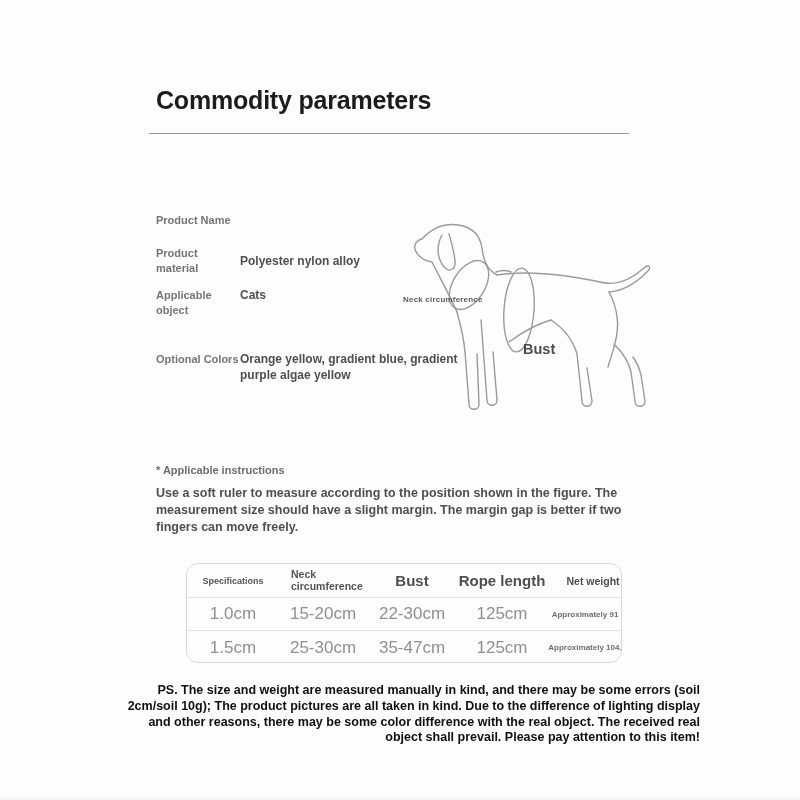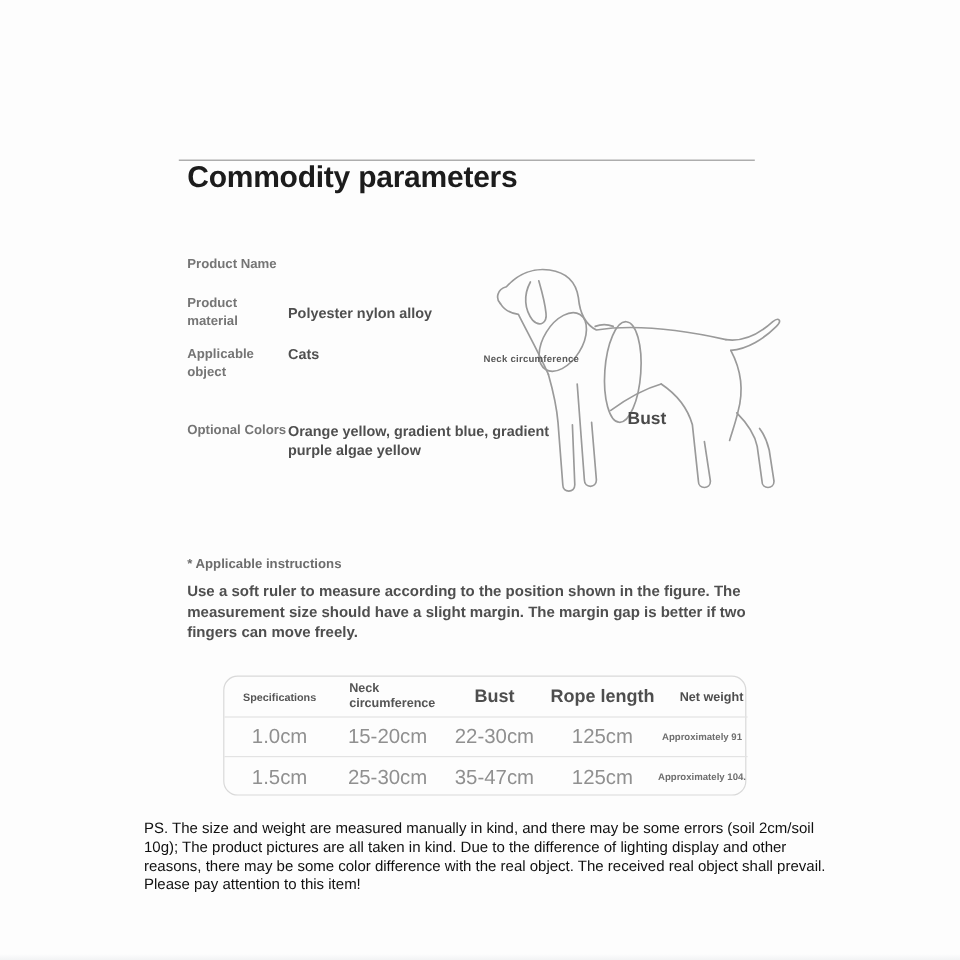--- a/index.html
+++ b/index.html
@@ -13,21 +13,21 @@
     width:800px;height:800px;
     background:#fdfdfd;
     overflow:hidden;
   }
   .page-bottom-edge{
     position:absolute;left:0;bottom:0;width:800px;height:5px;
     background:linear-gradient(#fdfdfd,#f2f3f4);
   }
   .title{
     position:absolute;left:156px;top:86px;
-    font-size:25px;font-weight:700;color:#1c1c1c;letter-spacing:-0.2px;margin-top:48px;
+    font-size:25px;font-weight:700;color:#1c1c1c;letter-spacing:-0.2px;
   }
   .rule{
     position:absolute;left:149px;top:133px;width:480px;height:1px;
     background:#9a9a9a;
   }
   
   .detail-label{
     position:absolute;left:156px;width:86px;
     font-size:11px;font-weight:700;color:#757575;line-height:1.35;
   }
@@ -72,21 +72,21 @@
   .th{color:#555555;font-weight:700;text-align:center;}
   .th-spec{font-size:9px;}
   .th-neck{font-size:10.5px;line-height:1.1;text-align:left;width:64px;}
   .th-big{font-size:15px;color:#4e4e4e;}
   .th-net{font-size:10.5px;color:#4e4e4e;margin-left:16px;}
   .td{font-size:17px;color:#909090;font-weight:400;}
   .td-net{font-size:8px;color:#6e6e6e;font-weight:700;white-space:nowrap;}
   
   .footnote{
     position:absolute;left:120px;top:683px;width:580px;
-    font-size:12.5px;font-weight:400;color:#101010;line-height:1.26;
+    font-size:12.5px;font-weight:700;color:#101010;line-height:1.26;text-align:right;
   }
 </style>
 </head>
 <body>
 
 <div class="page">
 
   <div class="title">Commodity parameters</div>
   <div class="rule"></div>
 

